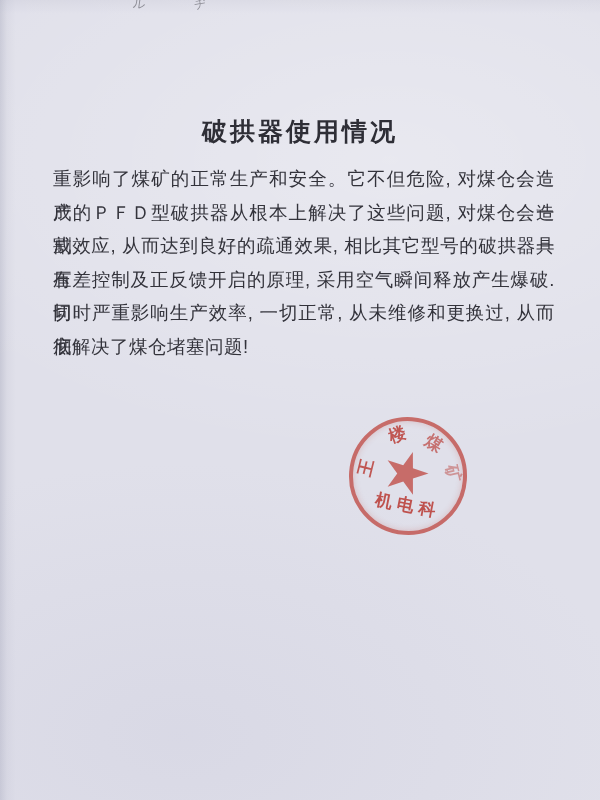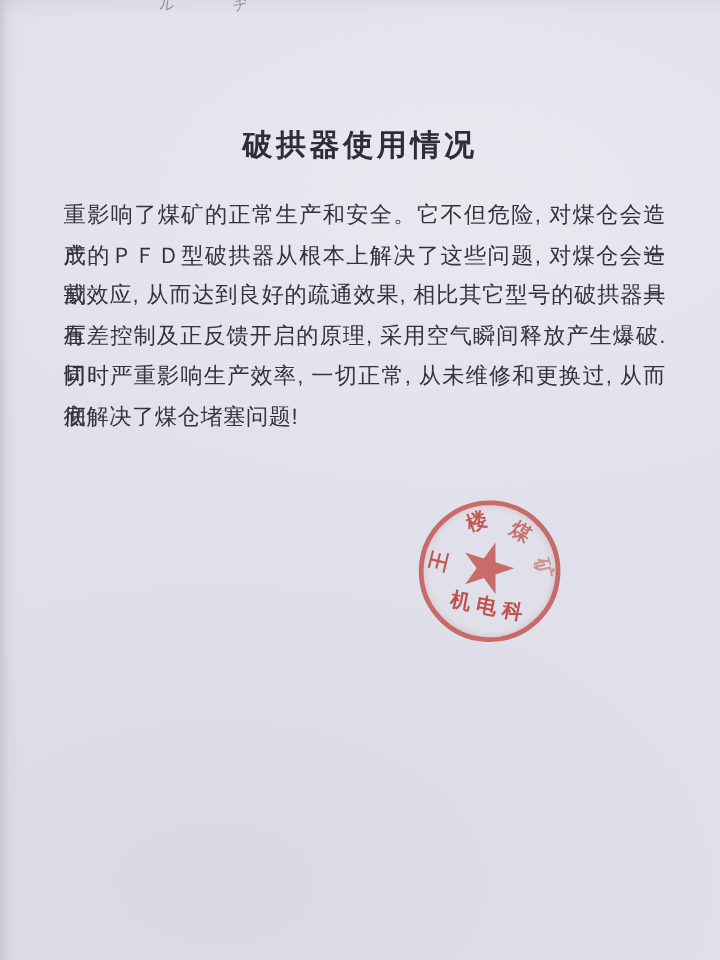--- a/index.html
+++ b/index.html
@@ -16,21 +16,21 @@
       radial-gradient(ellipse 700px 420px at 30% 92%, rgba(200,200,218,0.30), rgba(200,200,218,0) 65%),
       linear-gradient(90deg, rgba(170,172,190,0.45) 0px, rgba(170,172,190,0.12) 7px, rgba(170,172,190,0) 16px),
       linear-gradient(180deg, rgba(190,190,205,0.25) 0px, rgba(190,190,205,0) 14px);
   }
   .handmark{
     position:absolute;top:-4px;color:#4a4a52;opacity:.55;
     font-size:12px;transform:rotate(8deg);
   }
   .handmark.m2{transform:rotate(-10deg);}
   h1.doc-title{
-    position:absolute;top:104px;left:0;width:600px;margin:0;
+    position:absolute;top:115px;left:0;width:600px;margin:0;
     text-align:center;font-size:25px;font-weight:bold;color:#2e2e36;
     letter-spacing:3px;
   }
   .body-text{
     position:absolute;top:162px;left:53px;width:502px;color:#33333b;
     font-size:18.5px;
   }
   .tline{
     line-height:33.5px;height:33.5px;letter-spacing:.5px;
     text-align:justify;text-align-last:justify;

